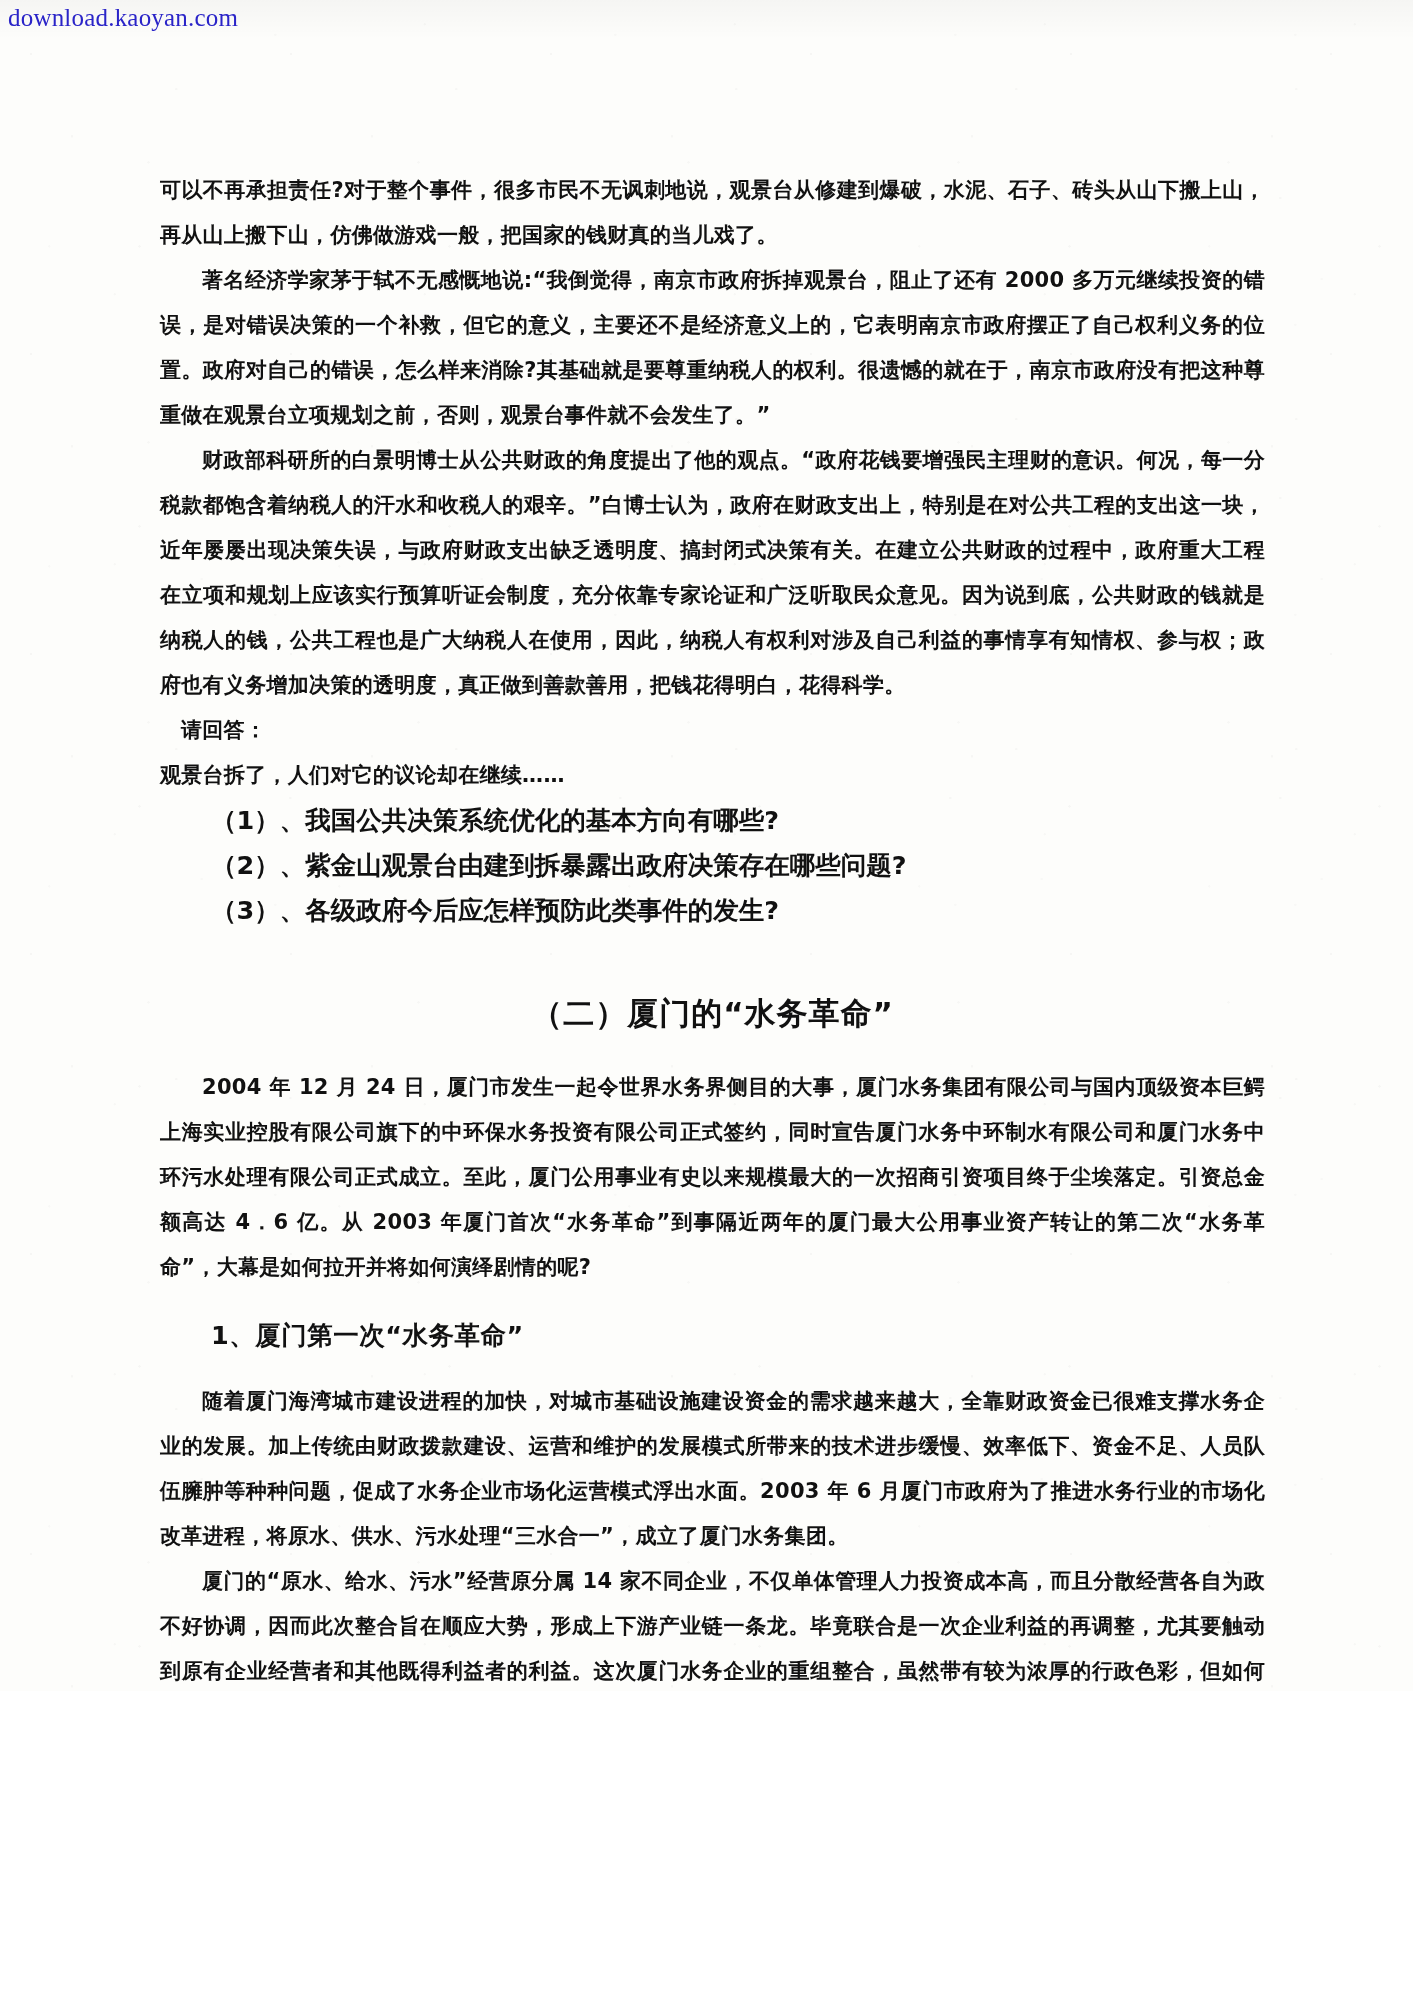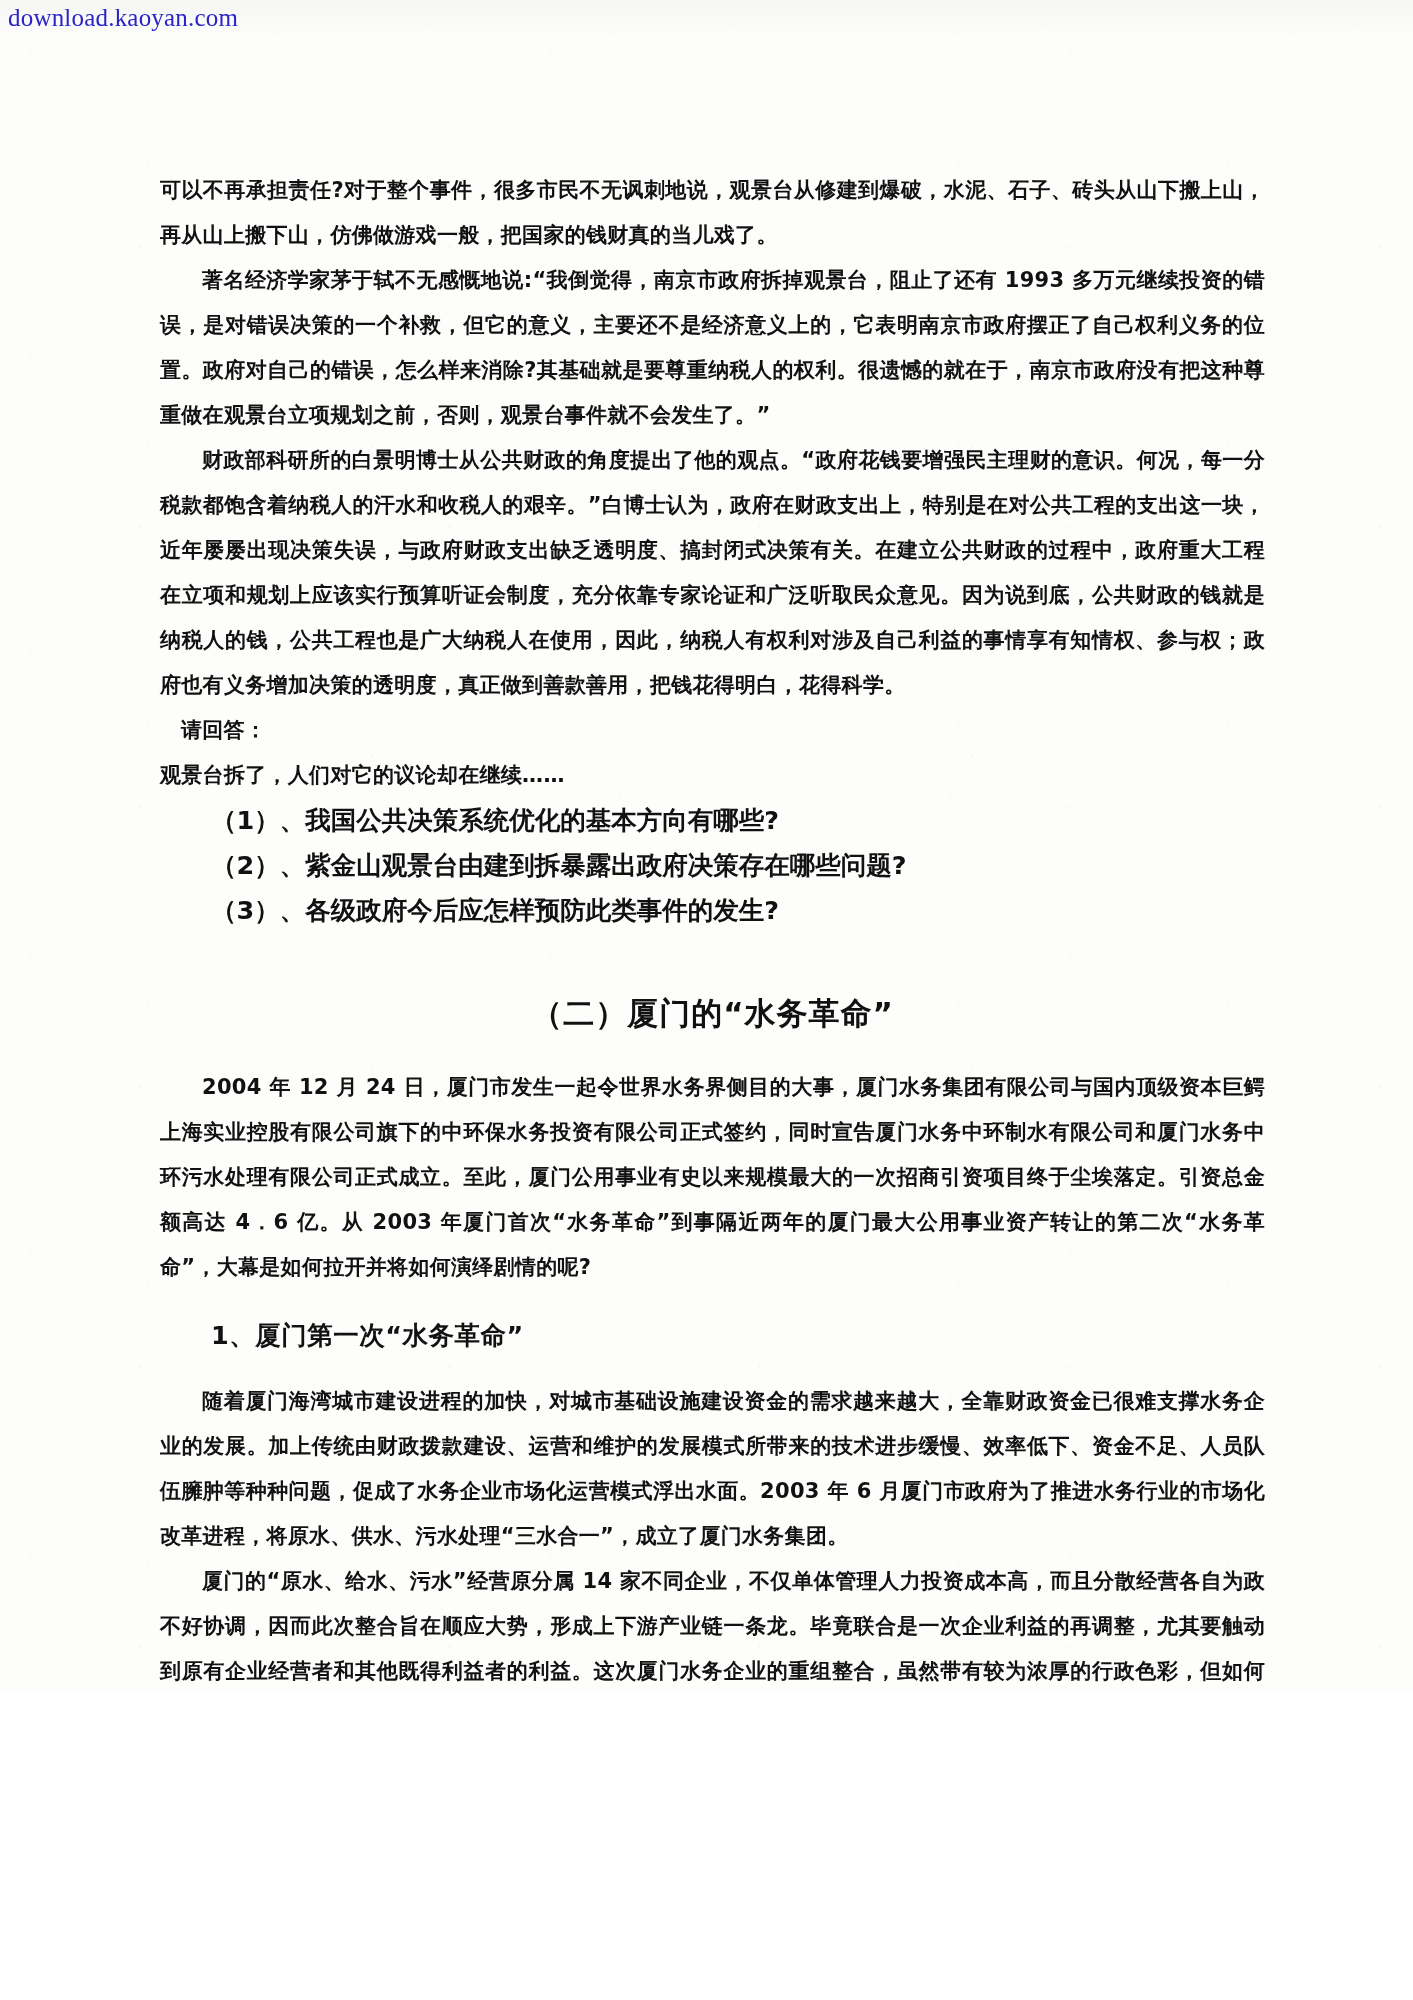--- a/index.html
+++ b/index.html
@@ -132,21 +132,21 @@
 <div class="page">
 
   <div class="top-band"></div>
 
   <div class="watermark">download.kaoyan.com</div>
 
   <div class="content">
 
     <p class="para noindent">可以不再承担责任?对于整个事件，很多市民不无讽刺地说，观景台从修建到爆破，水泥、石子、砖头从山下搬上山，再从山上搬下山，仿佛做游戏一般，把国家的钱财真的当儿戏了。</p>
 
-    <p class="para indent">著名经济学家茅于轼不无感慨地说:“我倒觉得，南京市政府拆掉观景台，阻止了还有 1993 多万元继续投资的错误，是对错误决策的一个补救，但它的意义，主要还不是经济意义上的，它表明南京市政府摆正了自己权利义务的位置。政府对自己的错误，怎么样来消除?其基础就是要尊重纳税人的权利。很遗憾的就在于，南京市政府没有把这种尊重做在观景台立项规划之前，否则，观景台事件就不会发生了。”</p>
+    <p class="para indent">著名经济学家茅于轼不无感慨地说:“我倒觉得，南京市政府拆掉观景台，阻止了还有 2000 多万元继续投资的错误，是对错误决策的一个补救，但它的意义，主要还不是经济意义上的，它表明南京市政府摆正了自己权利义务的位置。政府对自己的错误，怎么样来消除?其基础就是要尊重纳税人的权利。很遗憾的就在于，南京市政府没有把这种尊重做在观景台立项规划之前，否则，观景台事件就不会发生了。”</p>
 
     <p class="para indent">财政部科研所的白景明博士从公共财政的角度提出了他的观点。“政府花钱要增强民主理财的意识。何况，每一分税款都饱含着纳税人的汗水和收税人的艰辛。”白博士认为，政府在财政支出上，特别是在对公共工程的支出这一块，近年屡屡出现决策失误，与政府财政支出缺乏透明度、搞封闭式决策有关。在建立公共财政的过程中，政府重大工程在立项和规划上应该实行预算听证会制度，充分依靠专家论证和广泛听取民众意见。因为说到底，公共财政的钱就是纳税人的钱，公共工程也是广大纳税人在使用，因此，纳税人有权利对涉及自己利益的事情享有知情权、参与权；政府也有义务增加决策的透明度，真正做到善款善用，把钱花得明白，花得科学。</p>
 
     <p class="para sub-indent">请回答：</p>
 
     <p class="para noindent">观景台拆了，人们对它的议论却在继续……</p>
 
     <div>
       <p class="q-item">（1）、我国公共决策系统优化的基本方向有哪些?</p>
       <p class="q-item">（2）、紫金山观景台由建到拆暴露出政府决策存在哪些问题?</p>

